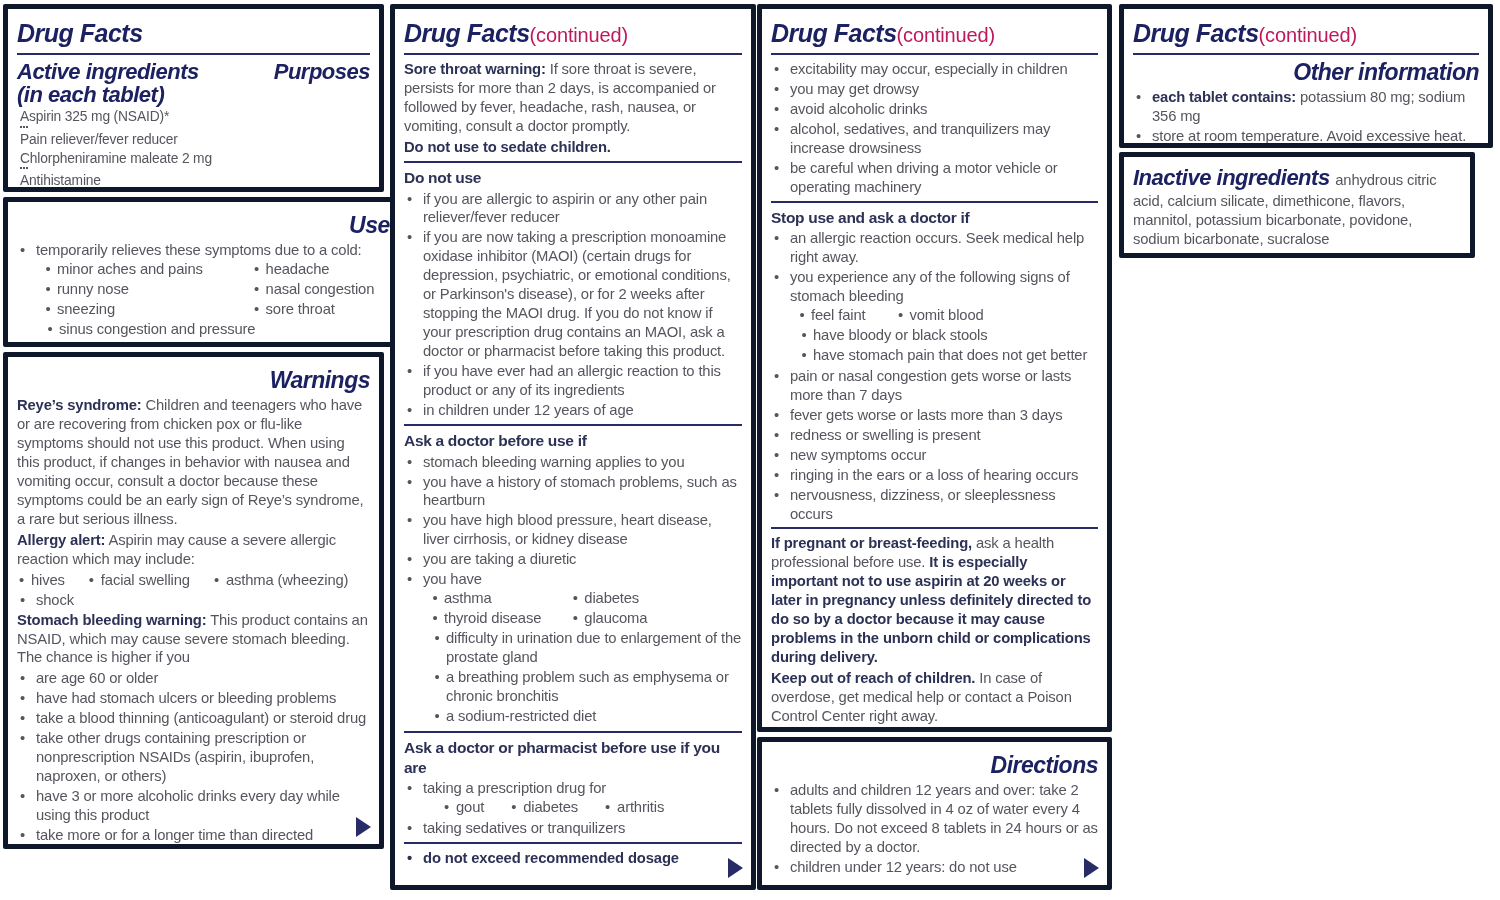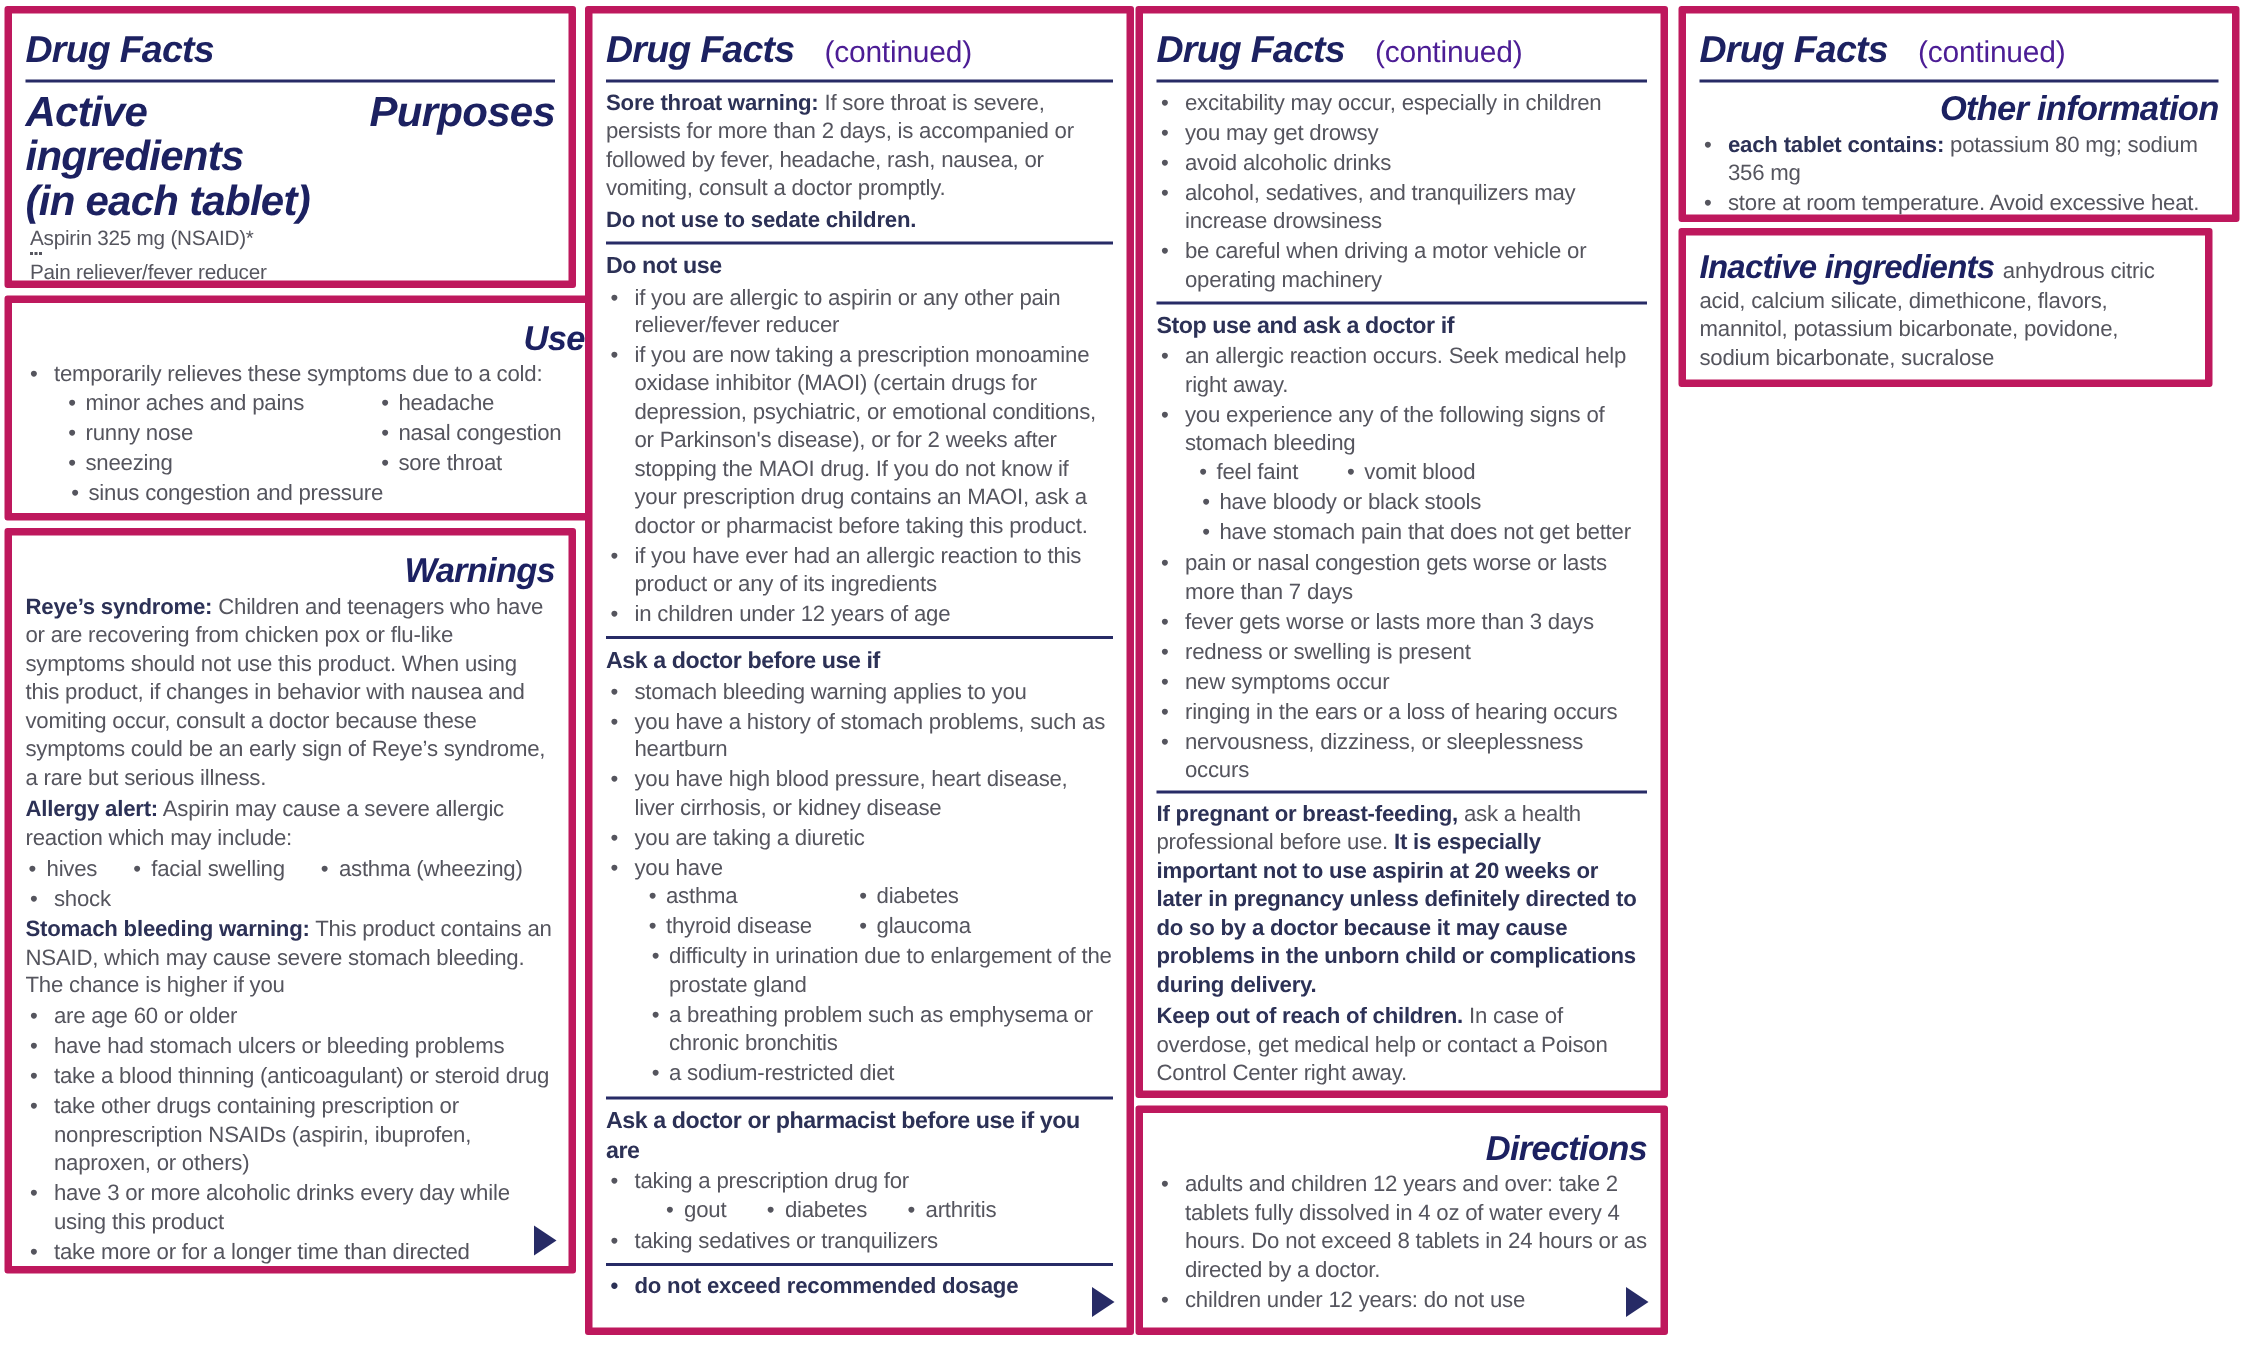--- a/index.html
+++ b/index.html
@@ -7,52 +7,52 @@
     position:relative;
     width:1500px;height:900px;
     background:#ffffff;
     font-family:"Liberation Sans","DejaVu Sans",sans-serif;
     color:#55555e;
     overflow:hidden;
   }
   .box{
     position:absolute;
     background:#ffffff;
-    border:5px solid #be185d;
+    border:5px solid #0f172a;
     border-radius:2px;
     padding:7px 9px 6px 9px;
     box-sizing:border-box;
     overflow:hidden;
     font-size:14.8px;
     line-height:1.28;
     letter-spacing:-0.15px;
   }
   #box-1a{left:3px;top:4px;width:381px;height:188px}
   #box-1b{left:3px;top:197px;width:413px;height:150px}
   #box-1c{left:3px;top:352px;width:381px;height:497px}
   #box-2 {left:390px;top:4px;width:366px;height:886px}
   #box-3a{left:757px;top:4px;width:355px;height:728px}
   #box-3b{left:757px;top:737px;width:355px;height:153px}
   #box-4a{left:1119px;top:4px;width:374px;height:144px}
   #box-4b{left:1119px;top:152px;width:356px;height:106px}
   #box-4c{left:1119px;top:262px;width:374px;height:70px}
 
   .df-title{margin:1px 0 2px 0;}
   .df-main{font-style:italic;font-weight:bold;font-size:25px;color:#1c2161;letter-spacing:-0.5px;}
-  .df-suffix{font-size:20px;font-weight:normal;color:#4c1d95;margin-left:20px;}
+  .df-suffix{font-size:20px;font-weight:normal;color:#be185d;margin-left:0;}
   .rule{border-top:2px solid #272b66;margin:4px 0 5px 0;height:0;}
   .hi{font-style:italic;font-weight:bold;font-size:23px;color:#1c2161;letter-spacing:-0.5px;margin:4px 0 3px 0;line-height:1.1;text-align:right;}
   .hb{font-weight:bold;font-size:15.5px;color:#2c3156;margin:1px 0 2px 0;letter-spacing:-0.3px;}
   .para{margin:0 0 2px 0;}
   .b{font-weight:bold;color:#2c3156;margin-top:24px;}
   .ih{font-style:italic;font-weight:bold;font-size:22px;color:#1c2161;letter-spacing:-0.5px;}
   .phone{font-weight:bold;font-size:18px;color:#1c2161;letter-spacing:-0.2px;}
 
   .ai-head{display:flex;justify-content:space-between;align-items:flex-start;margin:2px 0 2px 0;}
-  .ai-head .lft,.ai-head .rgt{font-style:italic;font-weight:bold;font-size:28px;color:#1c2161;line-height:1.05;letter-spacing:-0.5px;}
+  .ai-head .lft,.ai-head .rgt{font-style:italic;font-weight:bold;font-size:22px;color:#1c2161;line-height:1.05;letter-spacing:-0.5px;}
   .ai-row{display:flex;align-items:baseline;font-size:13.8px;white-space:nowrap;margin:1px 0;flex-direction:column;}
   .ai-leader{flex:1;border-bottom:2px dotted #55555e;margin:0 3px 3px 3px;min-width:8px;}
   .footnote{font-size:13.8px;margin-top:1px;}
 
   .bullets{margin:0;}
   .bi{display:flex;align-items:flex-start;margin:0 0 1px 0;}
   .bi .mk{width:16px;flex:0 0 16px;text-align:left;padding-left:3px;}
   .bi .bc{flex:1;}
   .bi.boldi .bc,.bi.boldi .mk{font-weight:bold;color:#2c3156;}
   .sub{margin-left:2px;}

